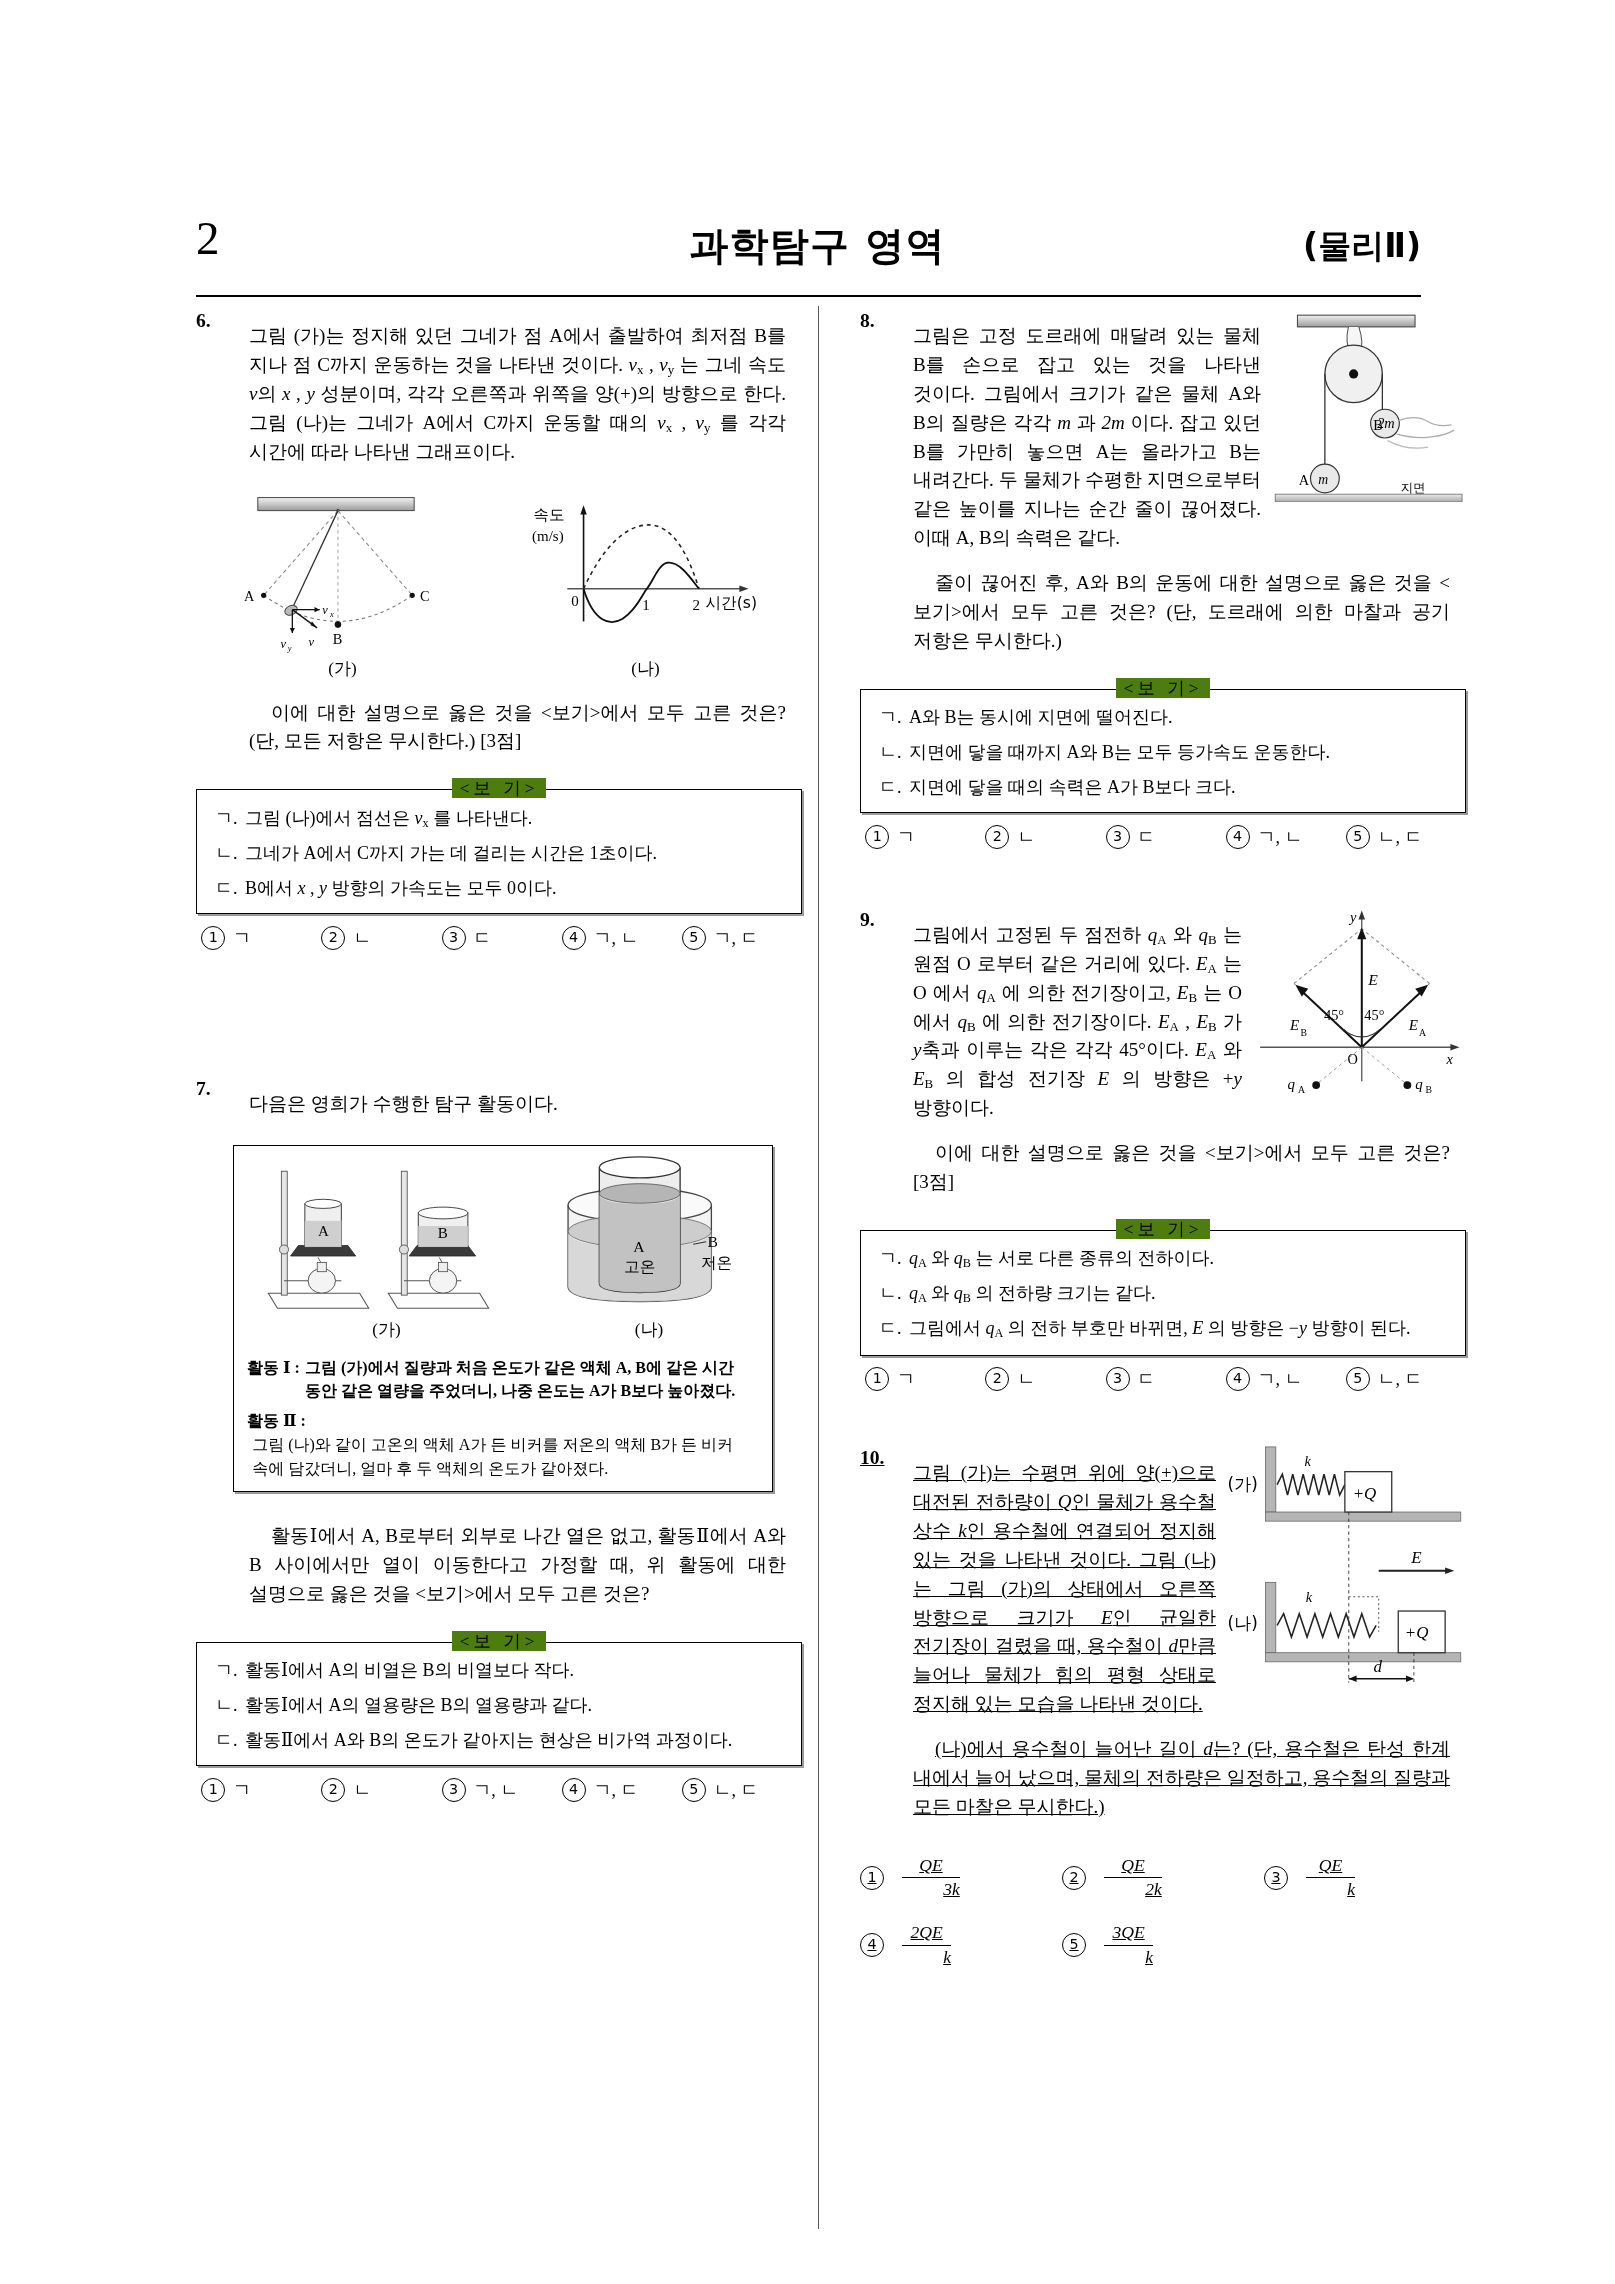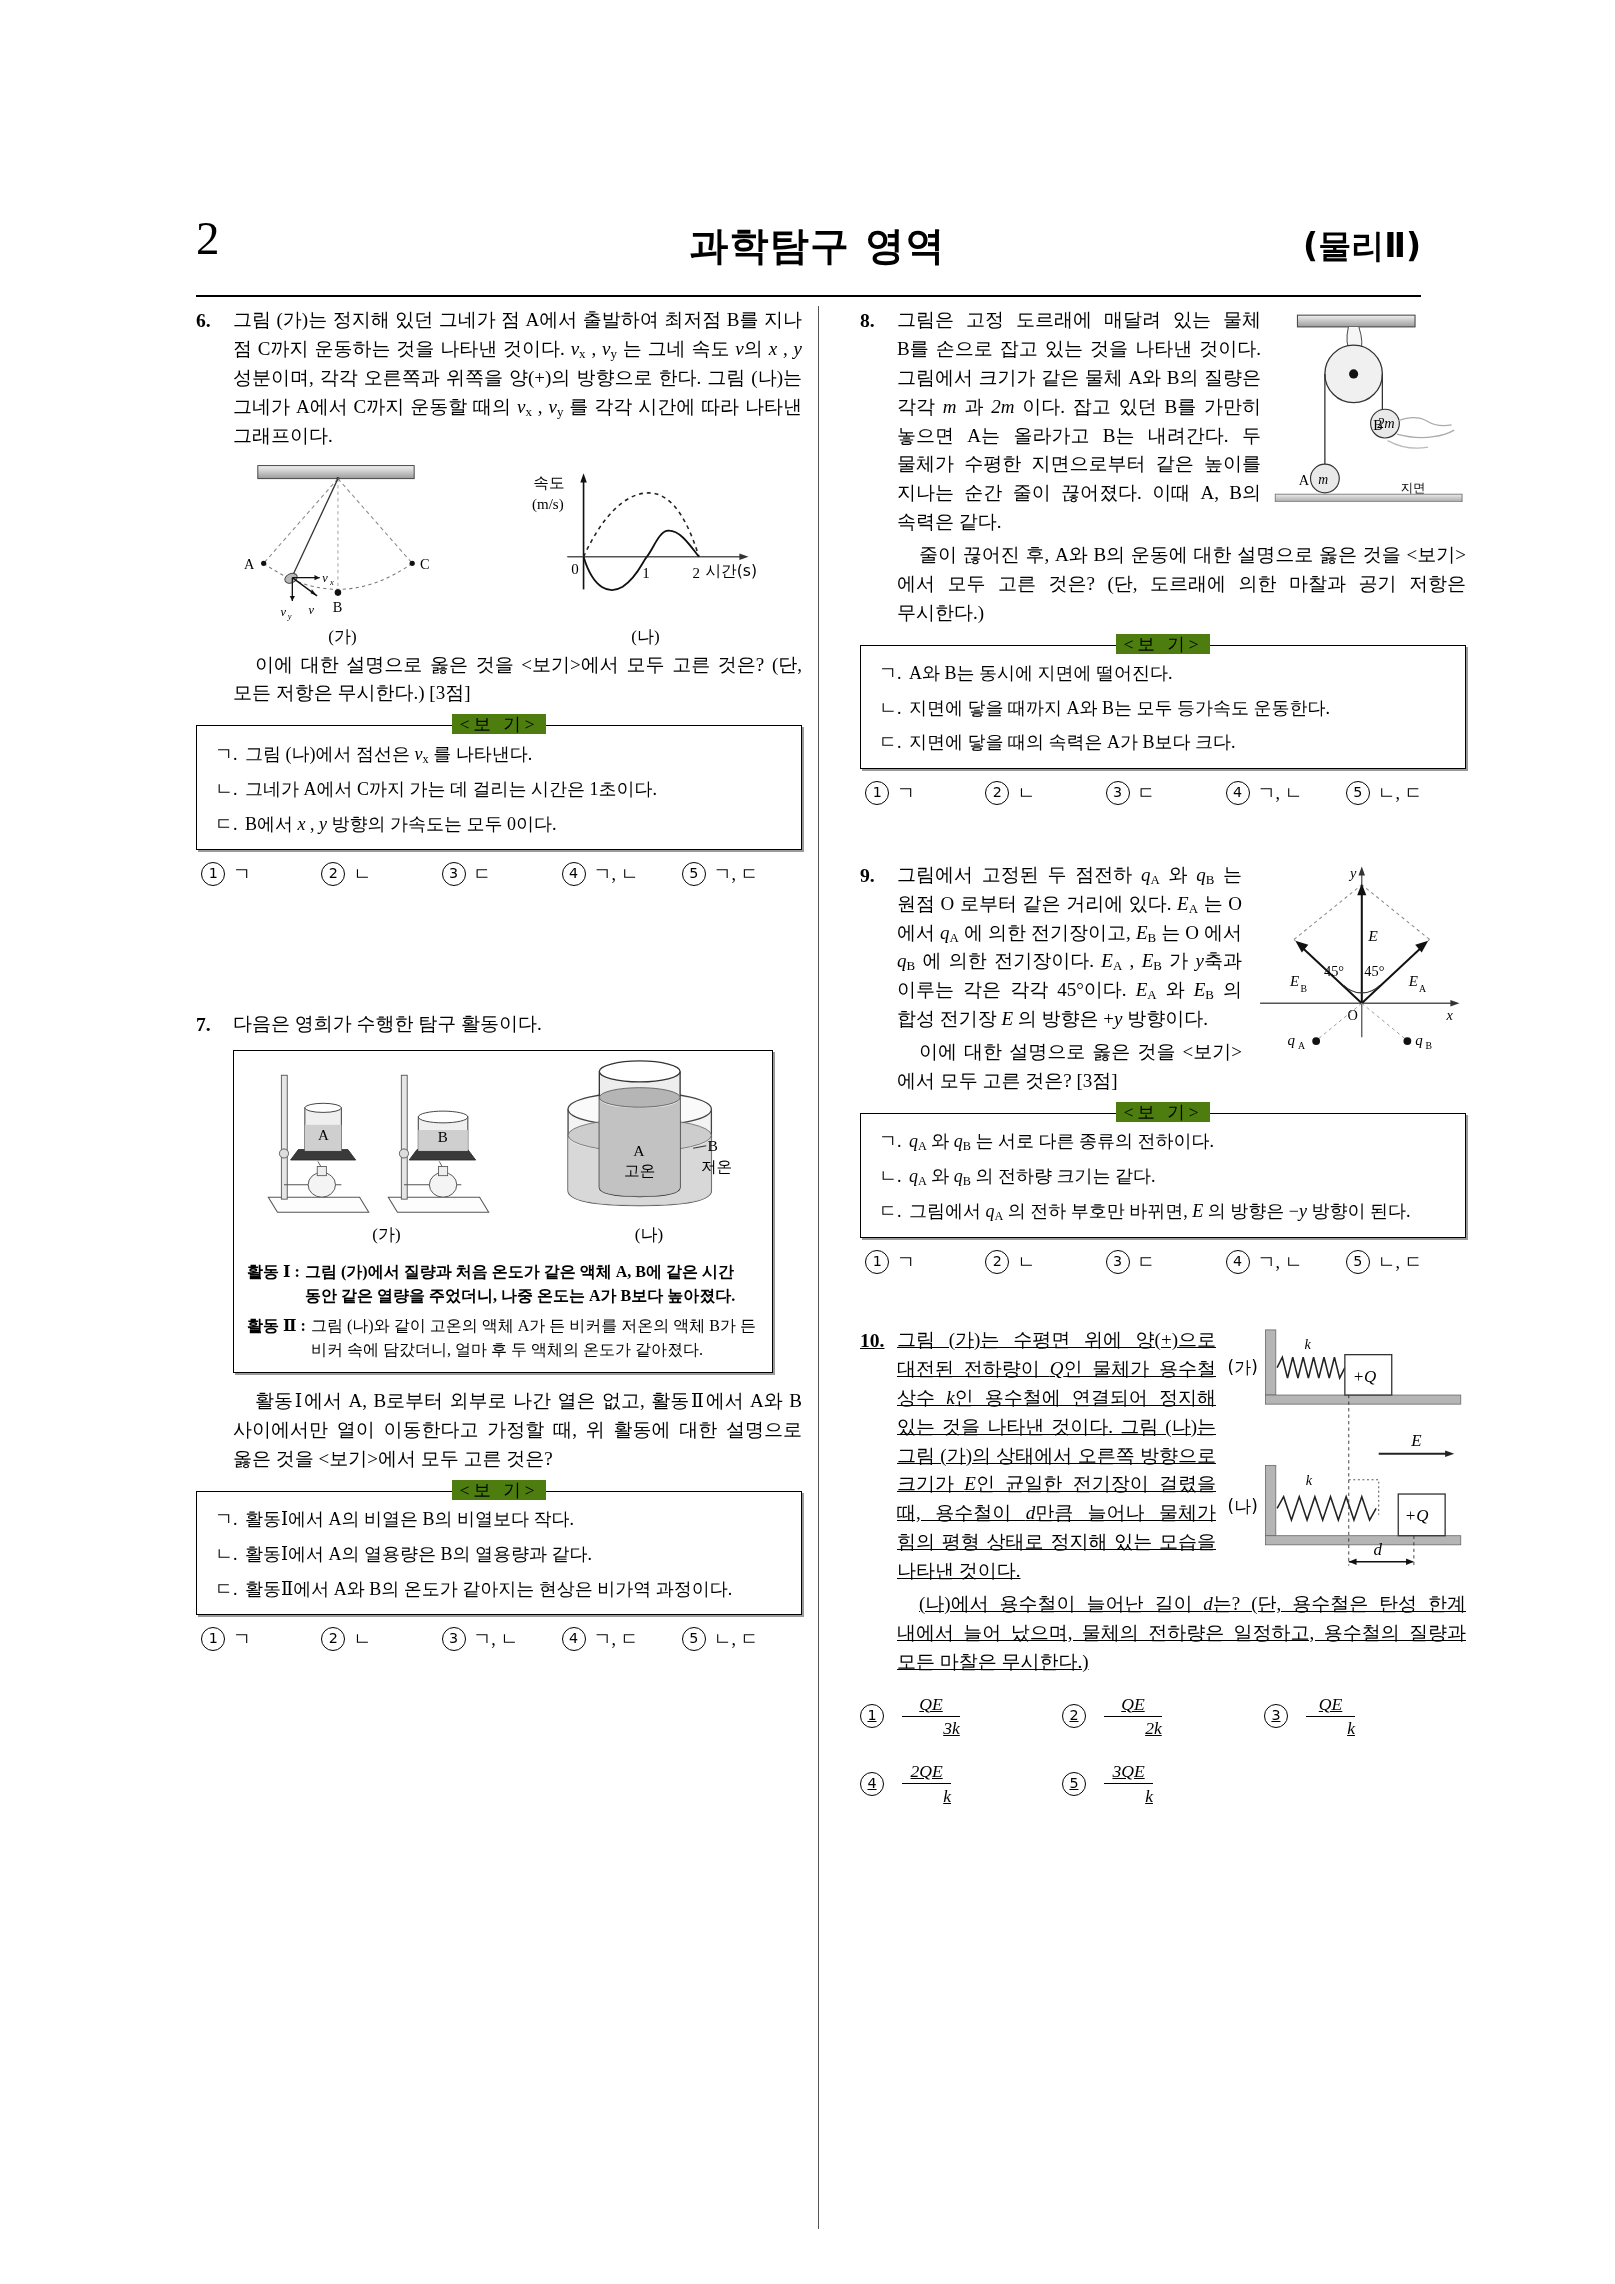--- a/index.html
+++ b/index.html
@@ -22,21 +22,21 @@
   .col{position:absolute;top:306px;width:606px;}
   .col-left{left:196px;}
   .col-right{left:860px;}
   .col-divider{position:absolute;left:818px;top:306px;width:1.3px;height:1923px;background:#555;}
 
   
   .q{position:relative;margin-bottom:17px;}
   .q-head{display:flex;align-items:flex-start;}
   .q-num{flex:0 0 auto;font-weight:bold;font-size:19.6px;width:37px;line-height:1.5;font-family:"Liberation Serif",serif;}
   .q-body{flex:1 1 auto;font-size:19px;line-height:1.52;text-align:justify;word-break:keep-all;}
-  .q-body p{margin:0;}
+  .q-body p{margin:16px;}
   .indent{text-indent:22px;}
   em.it{font-style:italic;font-family:"Liberation Serif",serif;}
   .sub{font-size:0.68em;vertical-align:-0.25em;font-style:normal;}
 
   
   .wrapfig{float:right;margin:0 0 3.9px 9px;}
 
   
   .bogi-wrap{position:relative;margin:17px 0 10.4px 0;}
   .bogi-title{position:absolute;left:0;right:0;top:-13px;text-align:center;font-size:17.6px;z-index:3;}
@@ -273,21 +273,21 @@
             </svg>
             <div class="figcap">(나)</div>
           </div>
         </div>
 
         <div style="margin-top:11.7px;padding:2.6px 6.5px 3.9px 6.5px;font-size:16px;line-height:1.48;">
           <div style="display:flex;margin-bottom:6.5px;">
             <span style="flex:0 0 auto;font-weight:bold;white-space:nowrap;">활동 Ⅰ :</span>
             <span style="flex:1 1 auto;font-weight:bold;padding-left:5.2px;word-break:keep-all;">그림 (가)에서 질량과 처음 온도가 같은 액체 A, B에 같은 시간 동안 같은 열량을 주었더니, 나중 온도는 A가 B보다 높아졌다.</span>
           </div>
-          <div style="display:flex;">
+          <div style="display:flex;flex-direction:column;">
             <span style="flex:0 0 auto;font-weight:bold;white-space:nowrap;">활동 Ⅱ :</span>
             <span style="flex:1 1 auto;font-weight:normal;padding-left:5.2px;word-break:keep-all;">그림 (나)와 같이 고온의 액체 A가 든 비커를 저온의 액체 B가 든 비커 속에 담갔더니, 얼마 후 두 액체의 온도가 같아졌다.</span>
           </div>
         </div>
       </div>
 
       <div class="q-head" style="margin-top:14.3px;">
         <div class="q-num"></div>
         <div class="q-body">
           <p class="indent">활동Ⅰ에서 A, B로부터 외부로 나간 열은 없고, 활동Ⅱ에서 A와 B 사이에서만 열이 이동한다고 가정할 때, 위 활동에 대한 설명으로 옳은 것을 &lt;보기&gt;에서 모두 고른 것은?</p>

